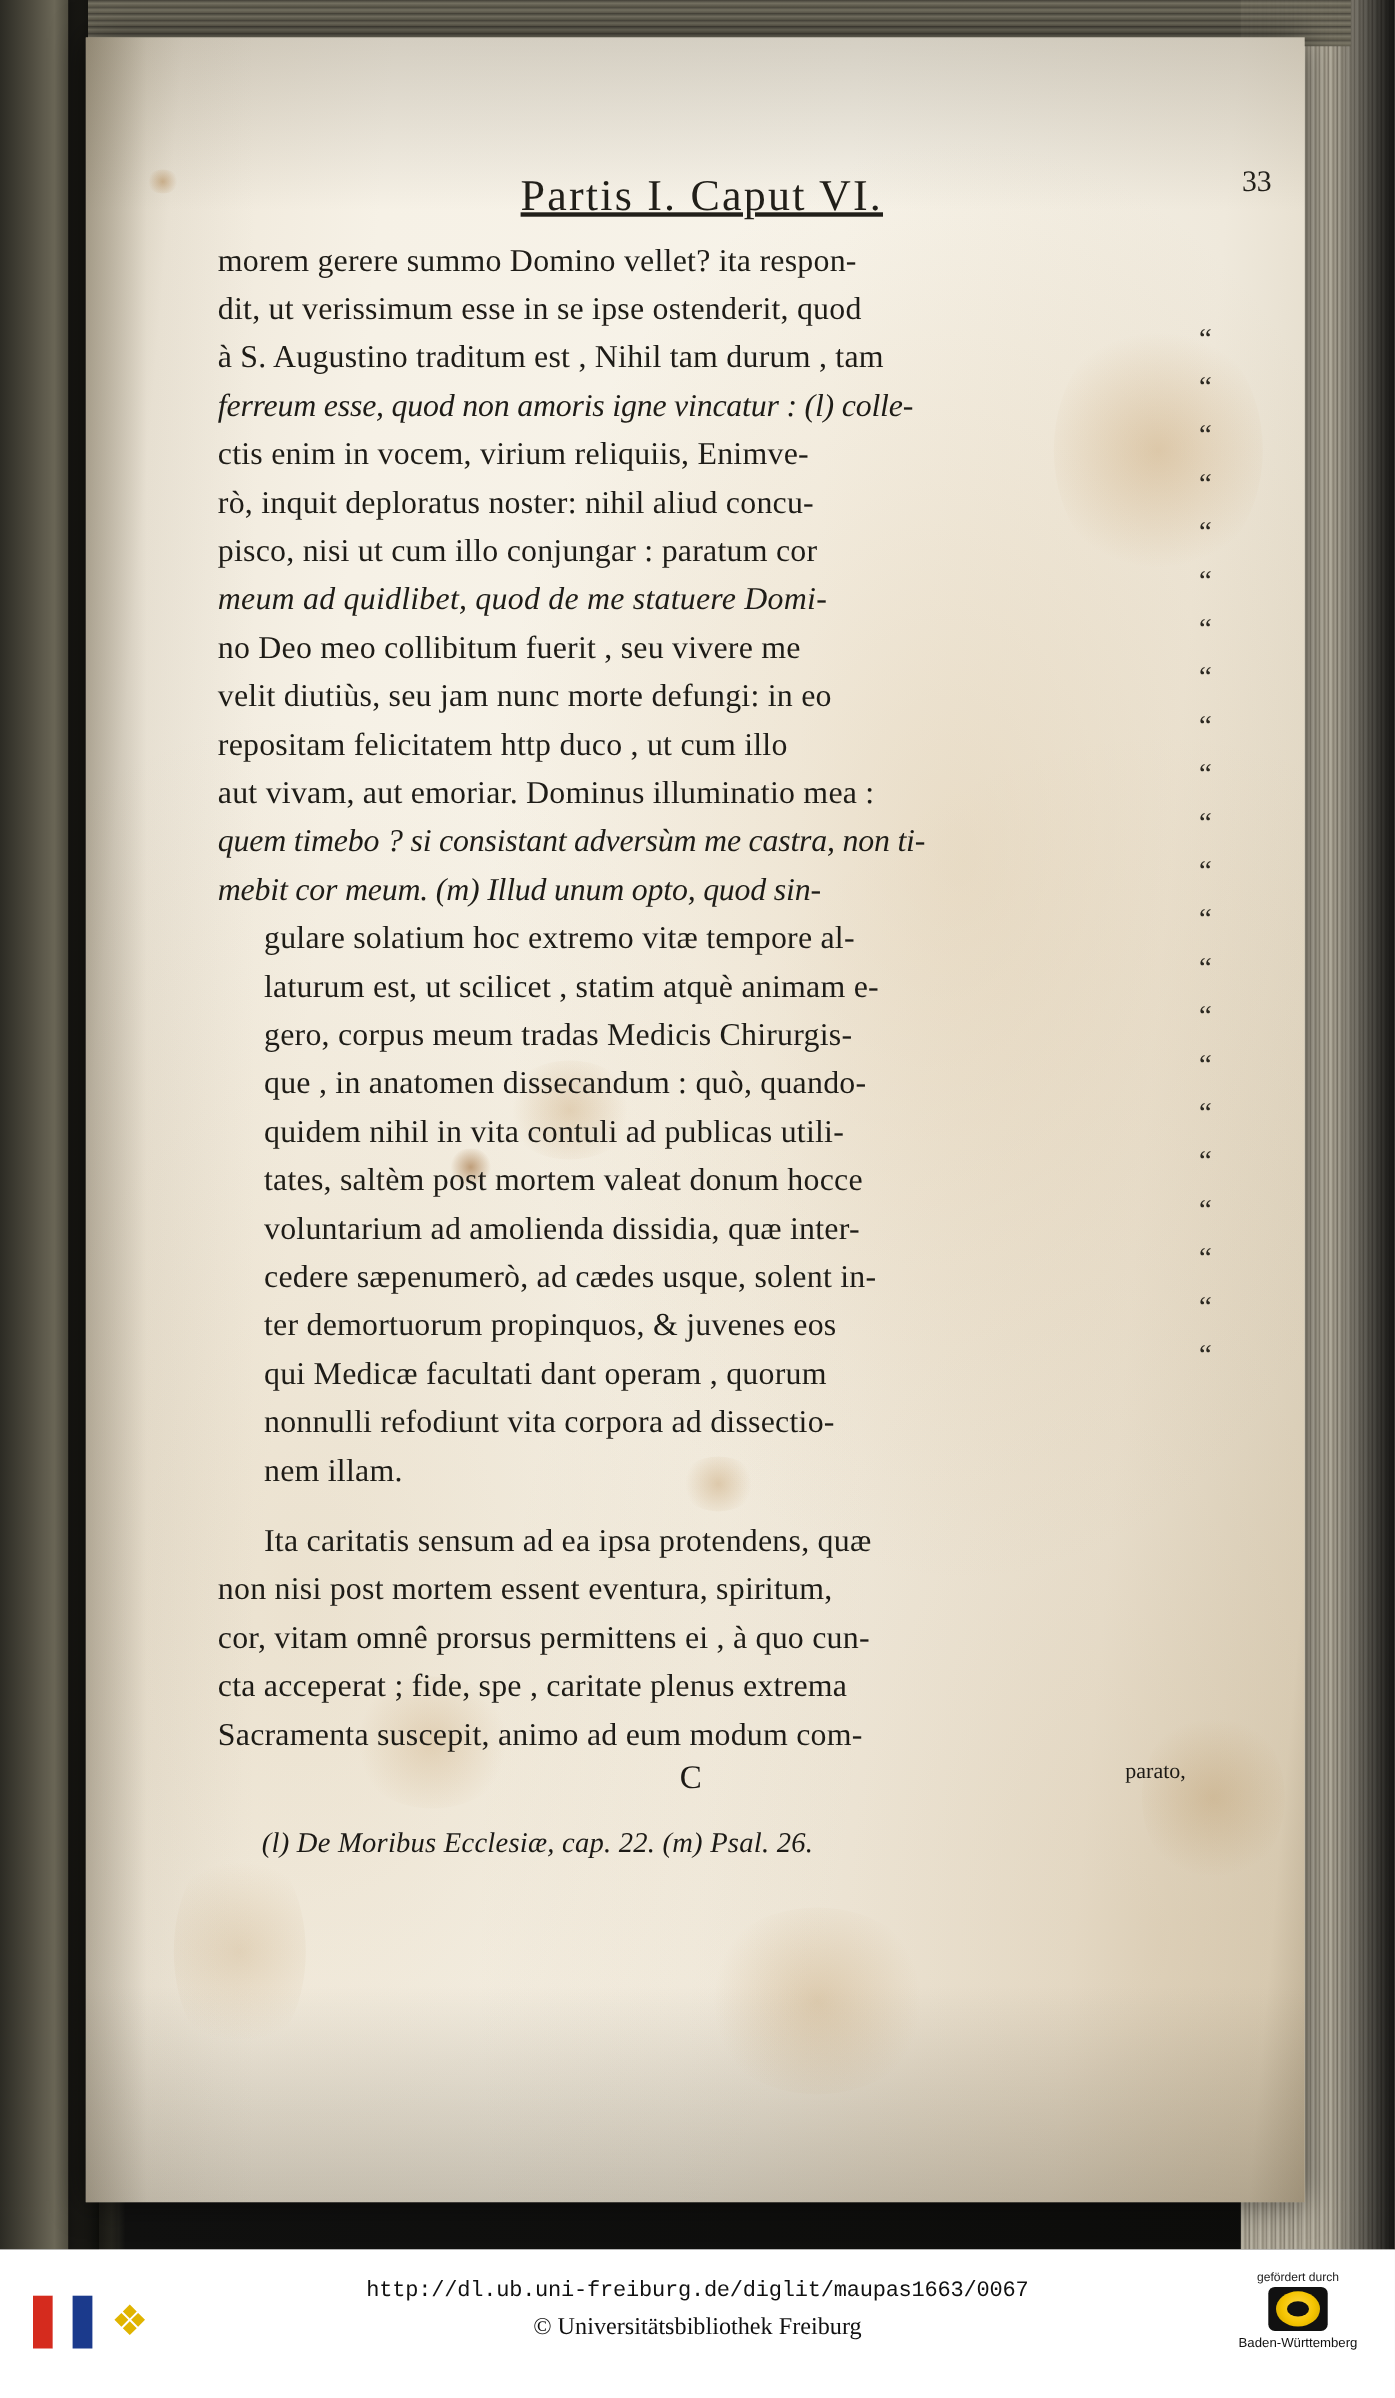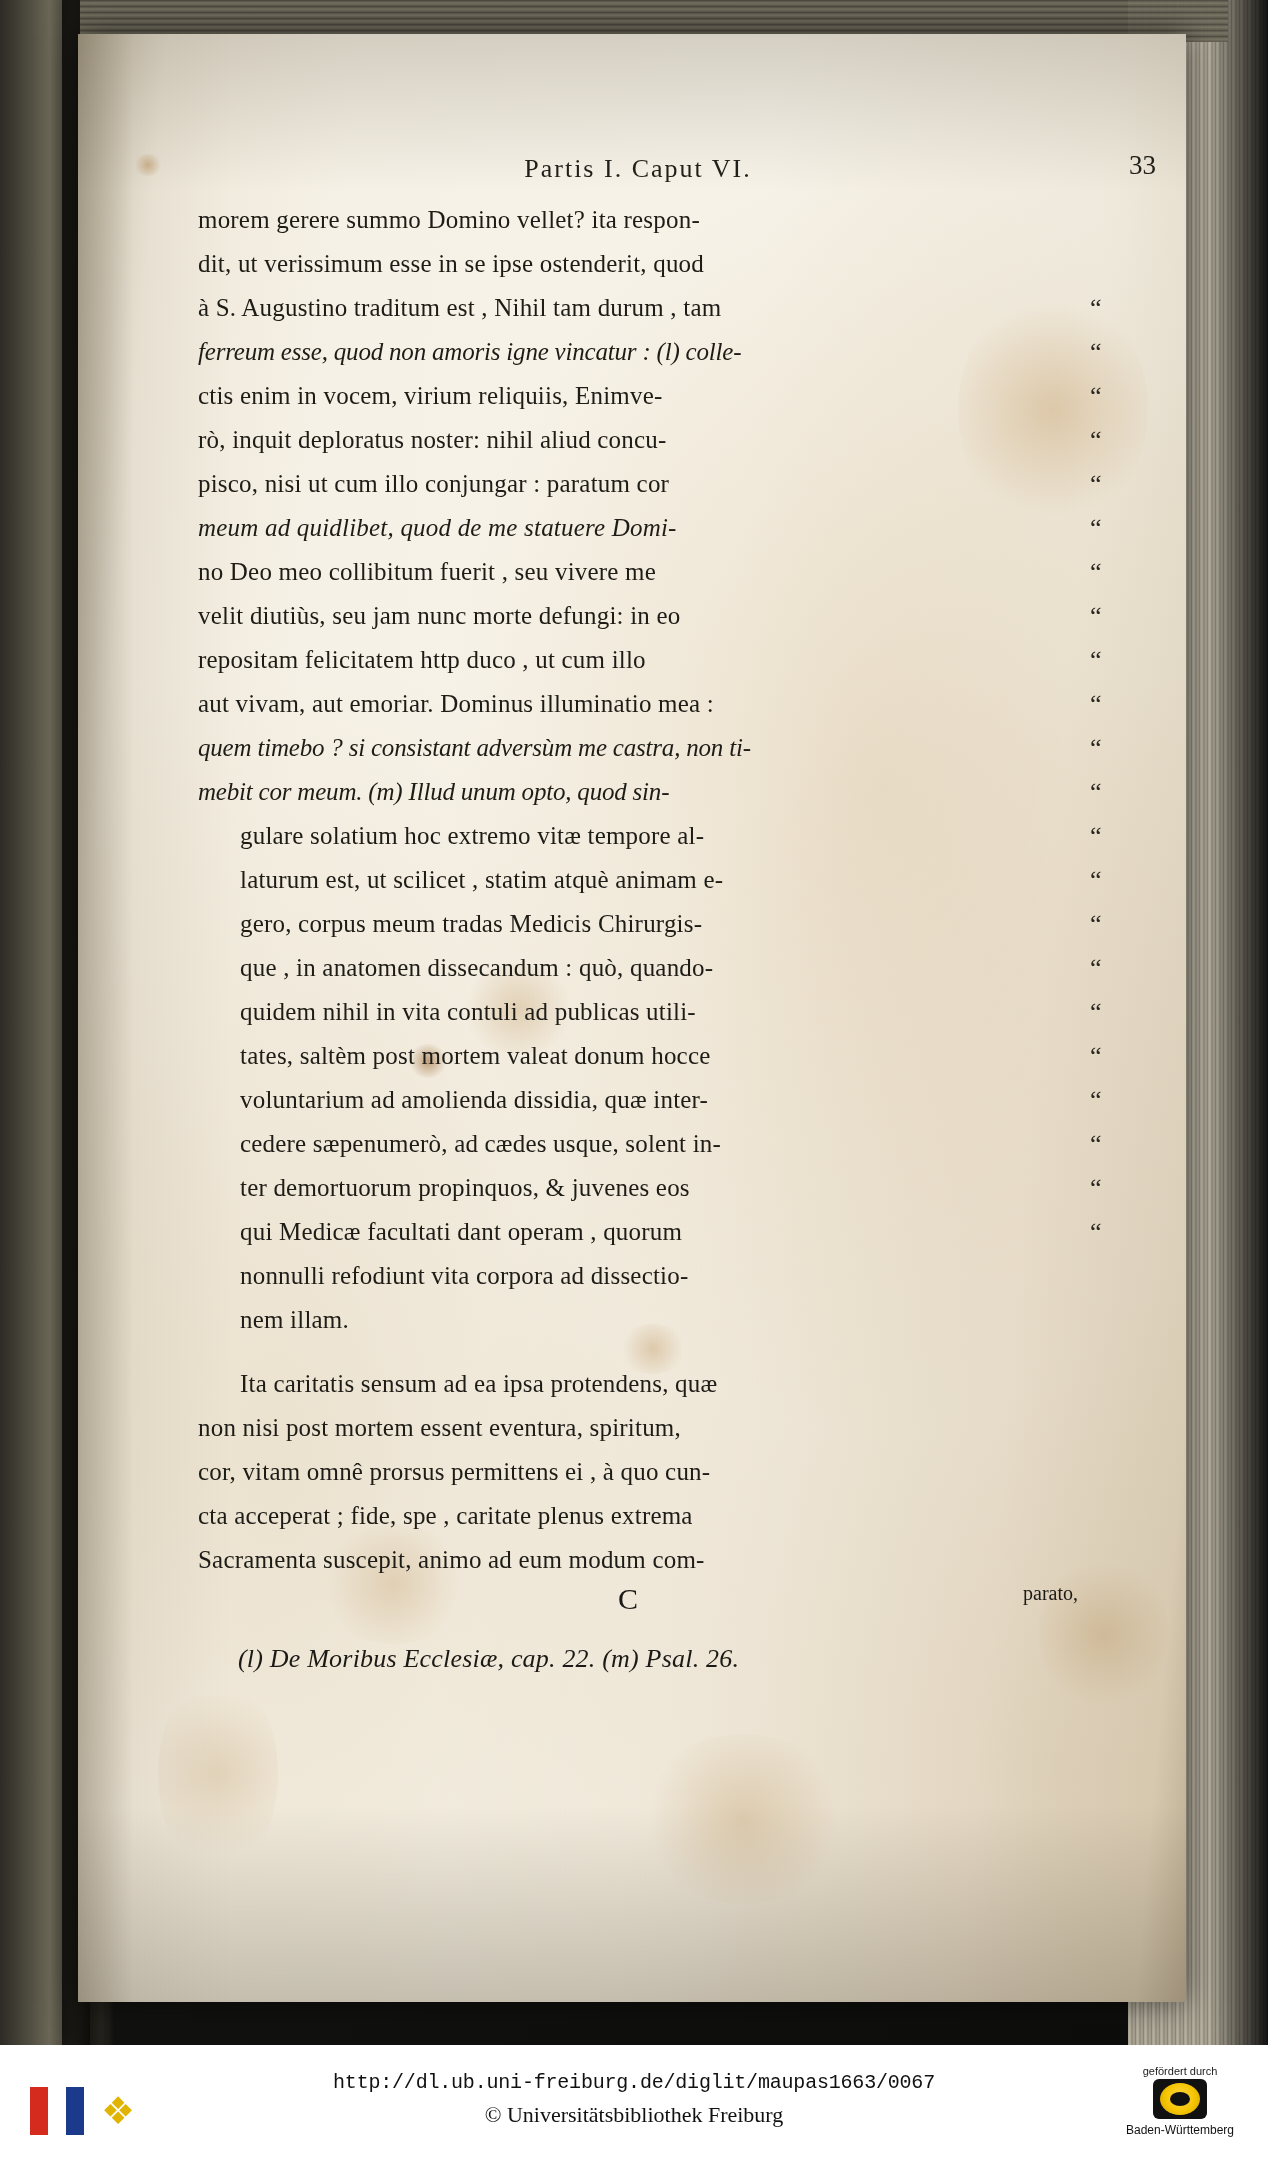--- a/index.html
+++ b/index.html
@@ -112,36 +112,37 @@
 
   .header-line {
     display: flex;
     align-items: baseline;
     justify-content: center;
     position: relative;
     margin-bottom: 14px;
   }
   .running-title {
     font-family: "Liberation Serif", serif;
-    font-size: 26px;
+    font-size: 40px;
     letter-spacing: 2px;
     color: #211f19;
     white-space: nowrap;
+    text-decoration: underline;
   }
   .page-number {
     position: absolute;
     right: -78px;
     top: -4px;
     font-size: 27px;
     font-family: "Liberation Serif", serif;
     color: #211f19;
   }
 
   .line {
-    font-size: 25px;
+    font-size: 29px;
     line-height: 44px;
     white-space: nowrap;
     color: #1e1c17;
     letter-spacing: 0.2px;
   }
   .line.ital { font-style: italic; }
   .line.tight { letter-spacing: -0.2px; }
   .ital { font-style: italic; }
   .indent { padding-left: 42px; }
 

